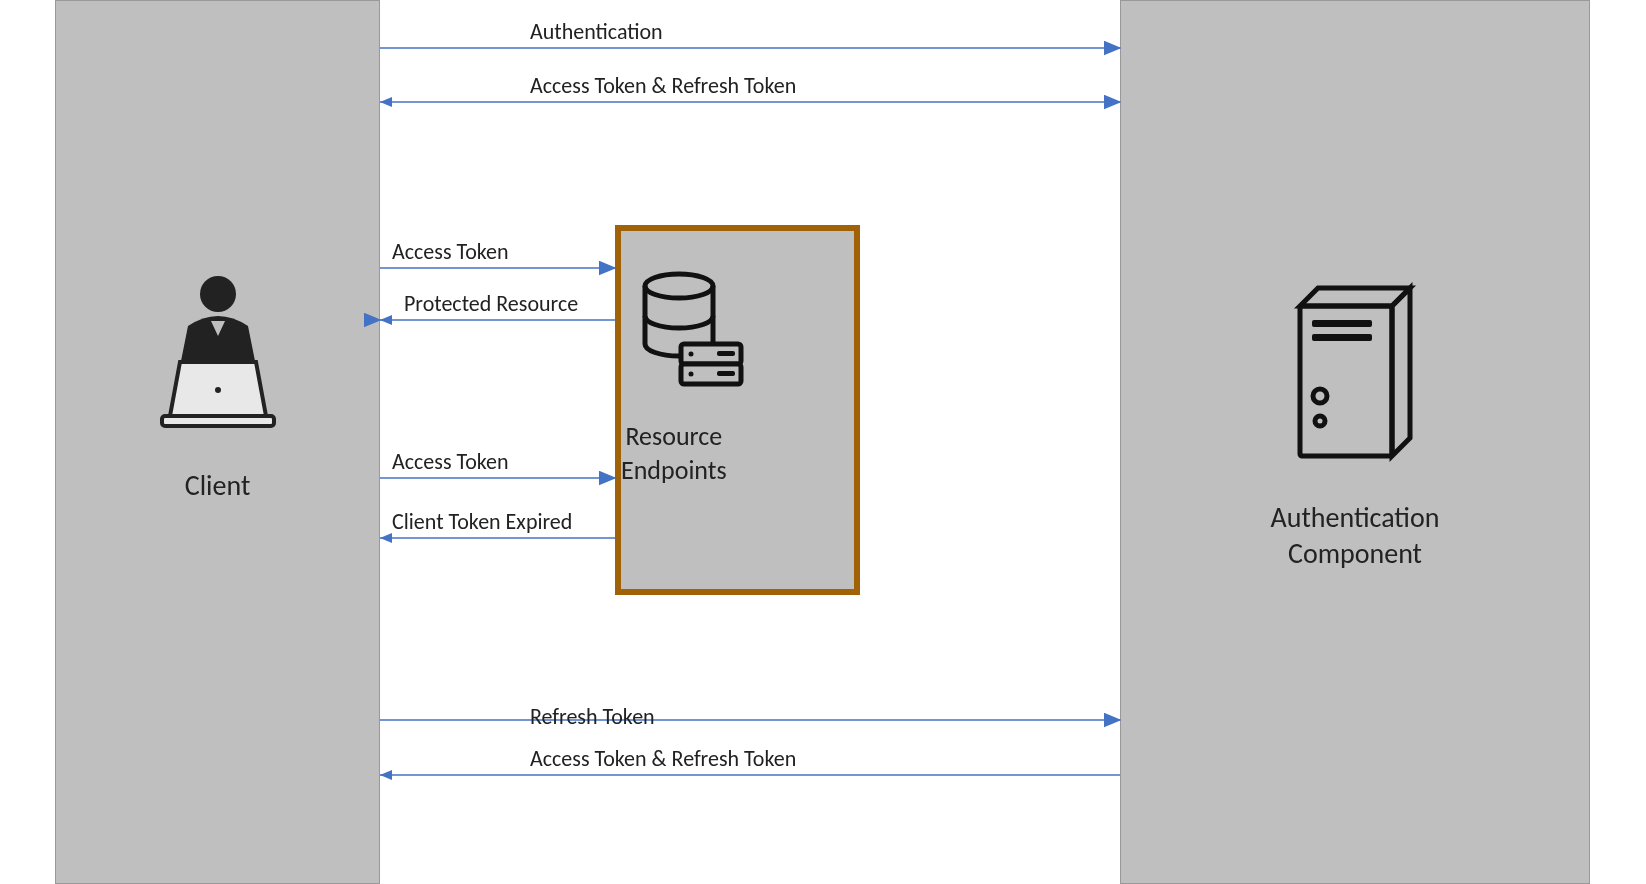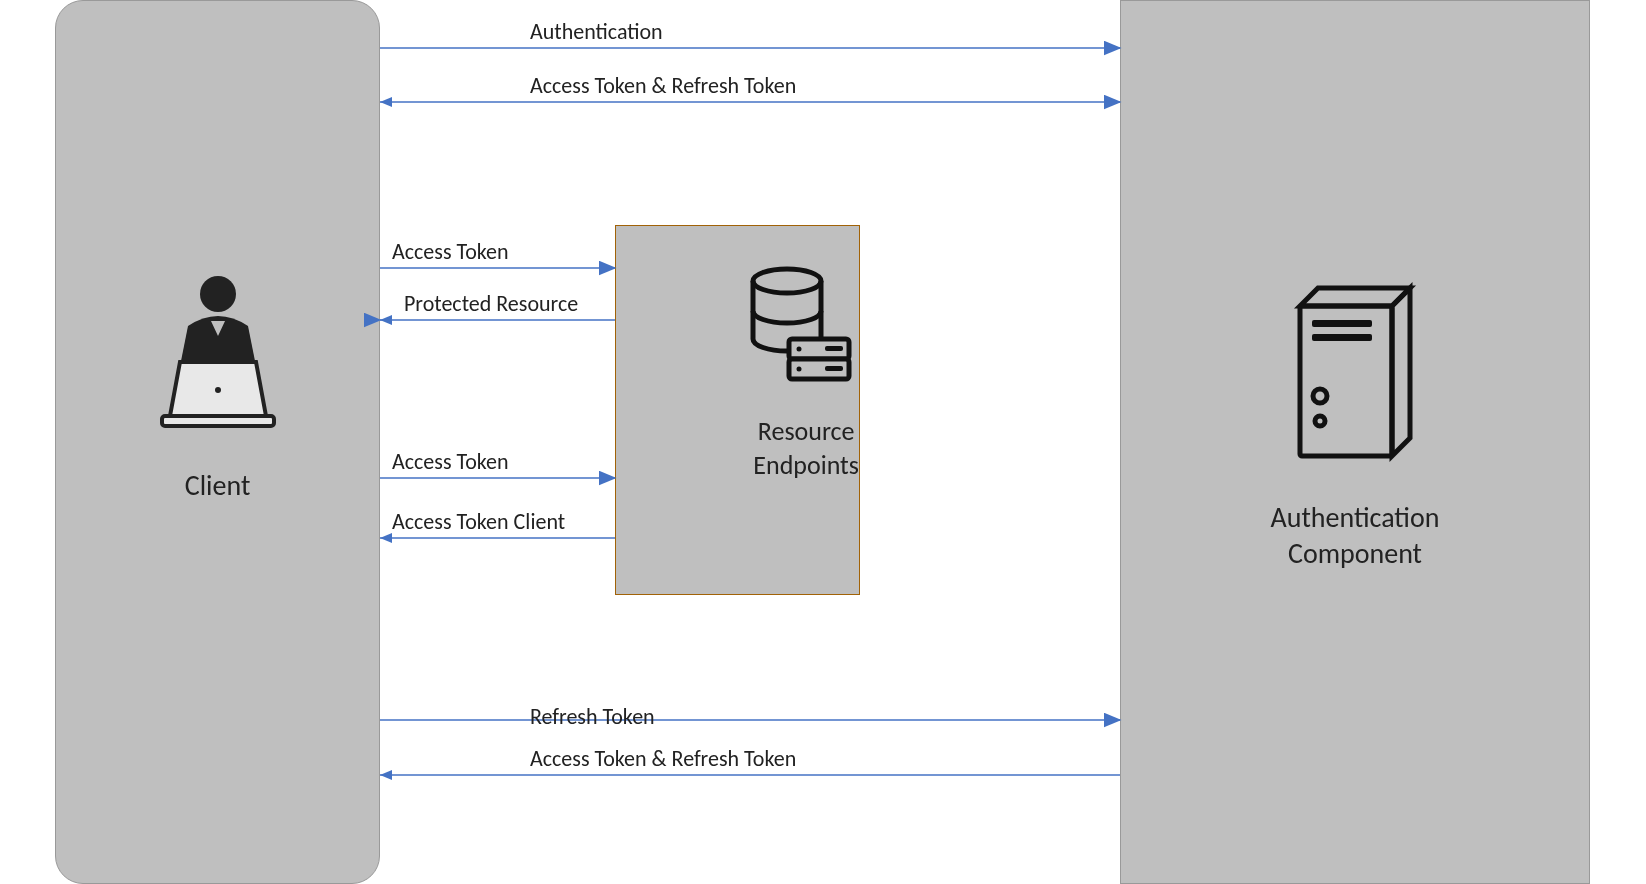--- a/index.html
+++ b/index.html
@@ -22,24 +22,24 @@
   }
   .panel-label {
     font-size: 28px;
     color: #222;
     text-align: center;
     line-height: 1.3;
   }
   .res-box {
     position: absolute;
     background: #bfbfbf;
-    border: 1px solid #a16207;
+    border: 6px solid #a16207;
     display: flex;
     flex-direction: column;
-    align-items: flex-end;
+    align-items: flex-start;
     justify-content: flex-start;
     padding-top: 35px;
   }
   .res-label {
     font-size: 26px;
     color: #222;
     text-align: center;
     line-height: 1.3;
     margin-top: 20px;
   }
@@ -61,21 +61,21 @@
     stroke-width: 1.5;
     fill: none;
   }
   .arrow-head {
     fill: #4472C4;
   }
 </style>
 </head>
 <body>
 
-<div class="panel" style="left:55px; top:0px; width:325px; height:884px;border-radius:28px;">
+<div class="panel" style="left:55px; top:0px; width:325px; height:884px;">
   <div style="margin-top:265px;">
     <svg width="140" height="170" viewBox="0 0 140 170">
 
       <circle cx="70" cy="28" r="18" fill="#222"></circle>
 
       <path d="M40 60 Q70 40 100 60 L108 100 Q70 115 32 100 Z" fill="#222"></path>
 
       <path d="M63 55 L70 70 L77 55 Z" fill="#bfbfbf"></path>
 
       <path d="M32 96 L108 96 L118 150 L22 150 Z" fill="#e8e8e8" stroke="#222" stroke-width="4"></path>
@@ -163,15 +163,15 @@
   <path class="arrow-head" d="M380 320 L392 315 L392 325 Z"></path>
   <path class="arrow-head" d="M380 538 L392 533 L392 543 Z"></path>
   <path class="arrow-head" d="M380 775 L392 770 L392 780 Z"></path>
 </svg>
 
 <div class="arrow-label" style="left:530px; top:18px;">Authentication</div>
 <div class="arrow-label" style="left:530px; top:72px;">Access Token &amp; Refresh Token</div>
 <div class="arrow-label" style="left:392px; top:238px;">Access Token</div>
 <div class="arrow-label" style="left:404px; top:290px;">Protected Resource</div>
 <div class="arrow-label" style="left:392px; top:448px;">Access Token</div>
-<div class="arrow-label" style="left:392px; top:508px;">Access Token Client</div>
+<div class="arrow-label" style="left:392px; top:508px;">Client Token Expired</div>
 <div class="arrow-label" style="left:530px; top:703px;">Refresh Token</div>
 <div class="arrow-label" style="left:530px; top:745px;">Access Token &amp; Refresh Token</div>
 
 </body></html>

